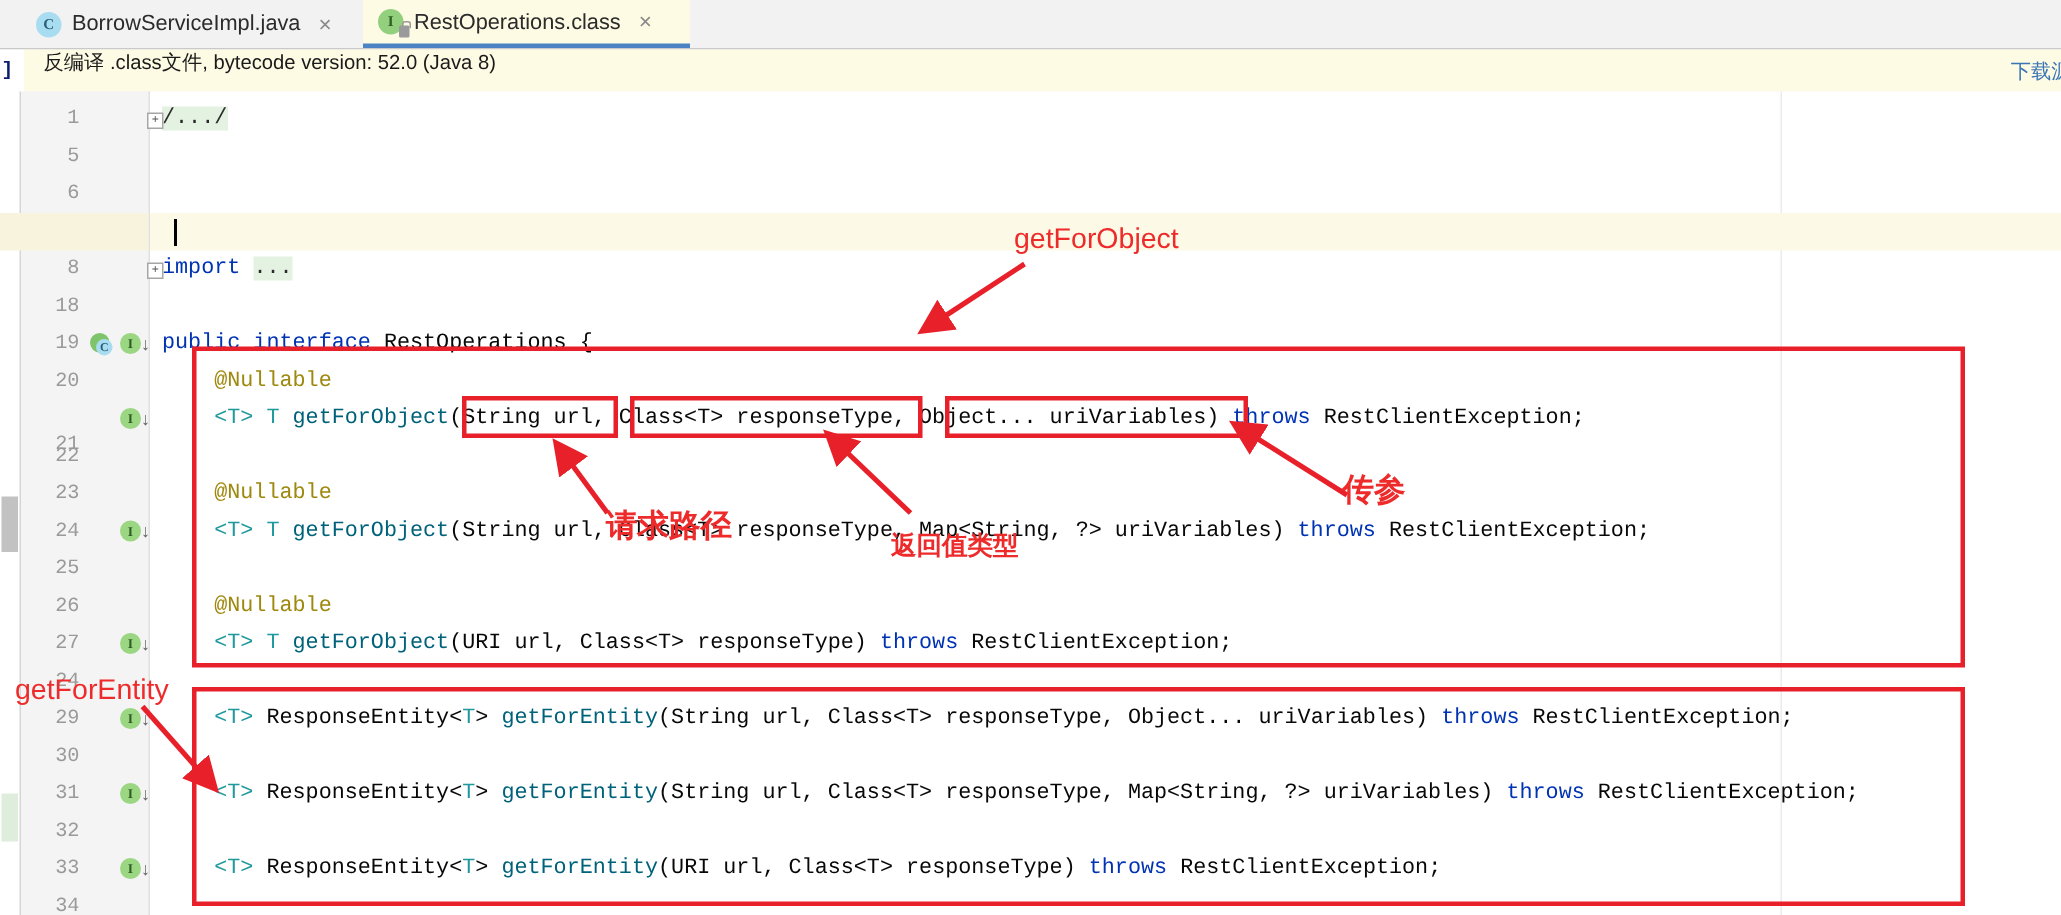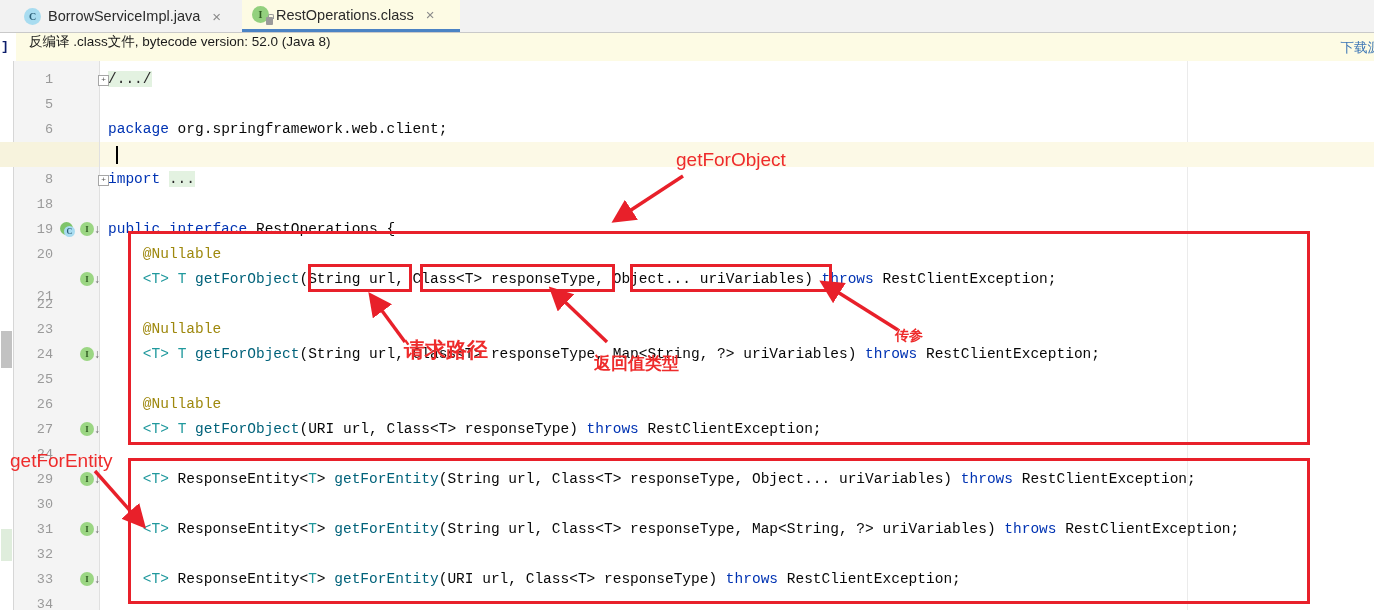--- a/index.html
+++ b/index.html
@@ -144,21 +144,20 @@
       <div class="gicon gi-iface" style="left: 66px; top: 461px;">I<span class="gi-arrow">↓</span></div>
       <div class="lnum" style="top: 481px;">32</div>
       <div class="lnum" style="top: 506px;">33</div>
       <div class="gicon gi-iface" style="left: 66px; top: 511px;">I<span class="gi-arrow">↓</span></div>
       <div class="lnum" style="top: 531px;">34</div>
     </div>
   <div id="code">
     <div id="guideline"></div>
   <div class="cline" style="top: 6px;"><span class="fold" style="top: 8px;">+</span><span class="cmt">/.../</span></div>
       <div class="cline" style="top: 31px;"></div>
-      <div class="cline" style="top: 56px;"><span class="kw">package</span><span class="plain"> org.springframework.web.client;</span></div>
       <div class="hl-cursorline" style="top: 81px;"></div>
       <div class="cline" style="top: 81px;"><span class="caret" style="left: 8px; top: 4px;"></span></div>
       <div class="cline" style="top: 106px;"><span class="fold" style="top: 8px;">+</span><span class="kw">import</span><span class="plain"> </span><span class="cmt">...</span></div>
       <div class="cline" style="top: 131px;"></div>
       <div class="cline" style="top: 156px;"><span class="kw">public interface</span><span class="plain"> RestOperations {</span></div>
       <div class="cline" style="top: 181px;"><span class="ann">    @Nullable</span></div>
       <div class="cline" style="top: 206px;"><span class="plain">    </span><span class="type">&lt;T&gt;</span><span class="plain"> </span><span class="type">T</span><span class="plain"> </span><span class="mth">getForObject</span><span class="plain">(String url, Class&lt;T&gt; responseType, Object... uriVariables) </span><span class="kw">throws</span><span class="plain"> RestClientException;</span></div>
       <div class="cline" style="top: 231px;"></div>
       <div class="cline" style="top: 256px;"><span class="ann">    @Nullable</span></div>
       <div class="cline" style="top: 281px;"><span class="plain">    </span><span class="type">&lt;T&gt;</span><span class="plain"> </span><span class="type">T</span><span class="plain"> </span><span class="mth">getForObject</span><span class="plain">(String url, Class&lt;T&gt; responseType, Map&lt;String, ?&gt; uriVariables) </span><span class="kw">throws</span><span class="plain"> RestClientException;</span></div>
@@ -197,13 +196,13 @@
 <div class="annbox" style="left:128px;top:231px;width:1182px;height:214px;"></div>
 <div class="annbox" style="left:128px;top:458px;width:1182px;height:146px;"></div>
 <div class="annbox" style="left:308px;top:264px;width:104px;height:28px;"></div>
 <div class="annbox" style="left:420px;top:264px;width:195px;height:28px;"></div>
 <div class="annbox" style="left:630px;top:264px;width:202px;height:28px;"></div>
 
 <div class="annlabel" style="left:676px;top:149px;font-size:19px;">getForObject</div>
 <div class="annlabel" style="left:10px;top:450px;font-size:19px;">getForEntity</div>
 <div class="annlabel" style="left:404px;top:336px;font-size:21px;font-weight:bold;">请求路径</div>
 <div class="annlabel" style="left:594px;top:352px;font-size:17px;font-weight:bold;">返回值类型</div>
-<div class="annlabel" style="left:895px;top:312px;font-size:14px;font-weight:bold;margin-top:15px;">传参</div>
+<div class="annlabel" style="left:895px;top:312px;font-size:21px;font-weight:bold;">传参</div>
 
 </body></html>

